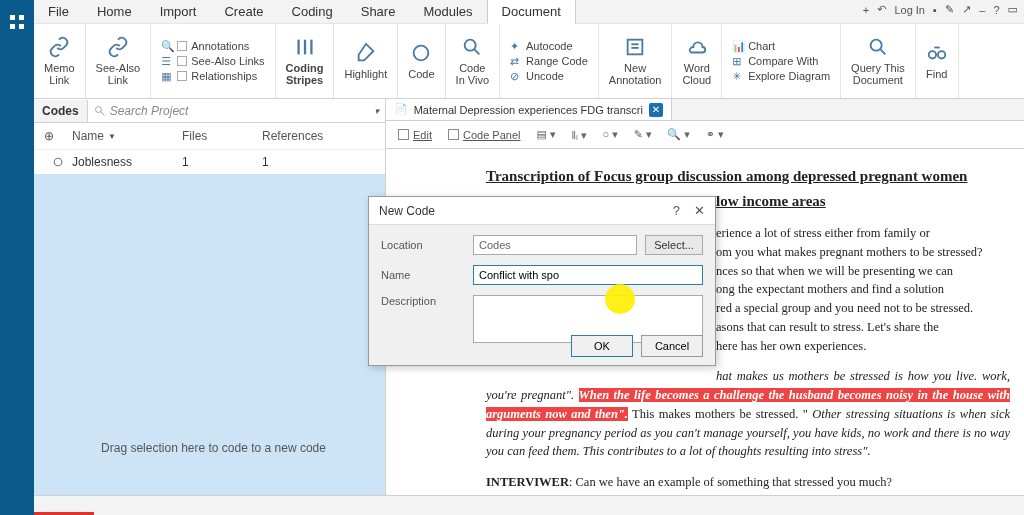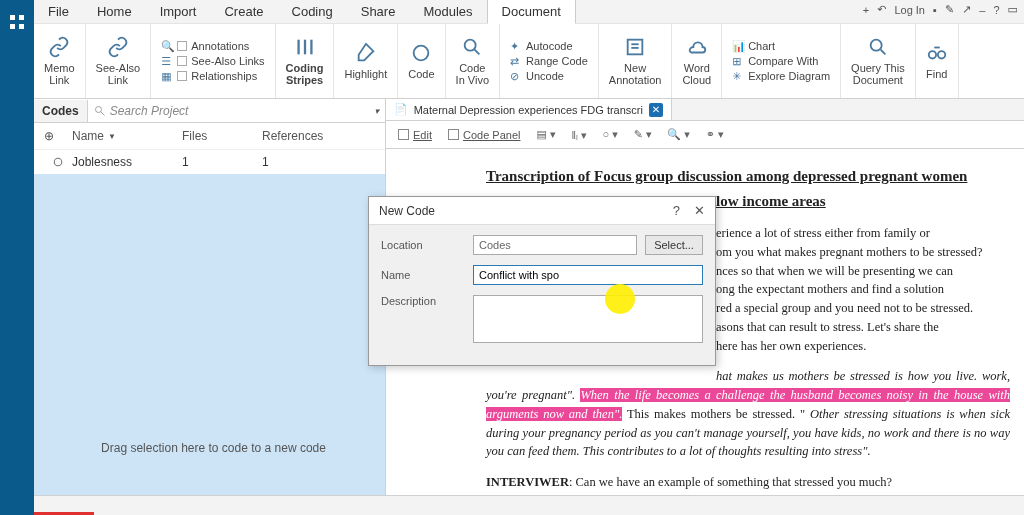--- a/index.html
+++ b/index.html
@@ -46,21 +46,21 @@
   .doc-tabs { height: 22px; background: #f3f3f3; border-bottom: 1px solid #d0d0d0; display: flex; align-items: center; }
   .doc-tab { display: flex; align-items: center; height: 100%; padding: 0 8px; background: #fff; border-right: 1px solid #d0d0d0; font-size: 11px; gap: 6px; }
   .doc-tab .x { background: #1a6fb3; color: #fff; width: 14px; height: 14px; display: flex; align-items: center; justify-content: center; font-size: 10px; border-radius: 2px; }
   .doc-toolbar { height: 28px; border-bottom: 1px solid #d0d0d0; display: flex; align-items: center; gap: 16px; padding: 0 12px; font-size: 11px; color: #555; }
   .doc-toolbar .ck { display: flex; align-items: center; gap: 4px; text-decoration: underline; }
   .doc-toolbar .ck .box { width: 11px; height: 11px; border: 1px solid #888; }
   .doc-toolbar .ti { display: flex; align-items: center; gap: 2px; color: #666; }
   .doc-content { flex: 1; overflow: hidden; padding: 16px 14px 0 100px; font-family: Georgia, serif; font-size: 12.5px; line-height: 1.5; color: #222; text-align: justify; position: relative; }
   .doc-title { font-weight: bold; font-size: 15px; text-align: left; margin-bottom: 2px; text-decoration: underline; }
   .doc-para { margin-top: 12px; }
-  .hl { background: #ec4899; color: #fff; font-style: italic; }
+  .hl { background: #ef4444; color: #fff; font-style: italic; font-weight: bold; }
   .it { font-style: italic; }
   .speaker { font-weight: bold; }
 
   .dialog { position: absolute; left: 368px; top: 196px; width: 348px; height: 170px; background: #f0f0f0; border: 1px solid #999; box-shadow: 2px 2px 8px rgba(0,0,0,0.2); z-index: 50; font-size: 11px; }
   .dlg-title { display: flex; align-items: center; justify-content: space-between; padding: 6px 10px; background: #fff; border-bottom: 1px solid #ddd; }
   .dlg-title .tt { font-size: 12px; }
   .dlg-title .wb { display: flex; gap: 14px; color: #555; font-size: 13px; }
   .dlg-body { padding: 10px 12px; }
   .dlg-row { display: flex; align-items: center; margin-bottom: 10px; }
   .dlg-row label { width: 92px; color: #555; }
@@ -348,18 +348,22 @@
     </div>
     <div class="dlg-row">
       <label>Name</label>
       <input type="text" style="border: 1.5px solid rgb(42, 122, 184);" value="Conflict with spo">
     </div>
     <div class="dlg-row" style="align-items:flex-start;">
       <label>Description</label>
       <textarea style=""></textarea>
     </div>
   </div>
+  <div class="dlg-foot">
+    <button class="primary">OK</button>
+    <button>Cancel</button>
+  </div>
 </div>
 
 <div class="cursor-dot" style="left:605px; top:284px;"></div>
 
 <div class="statusbar"></div>
 <div class="red-line"></div>
 
 </body></html>

